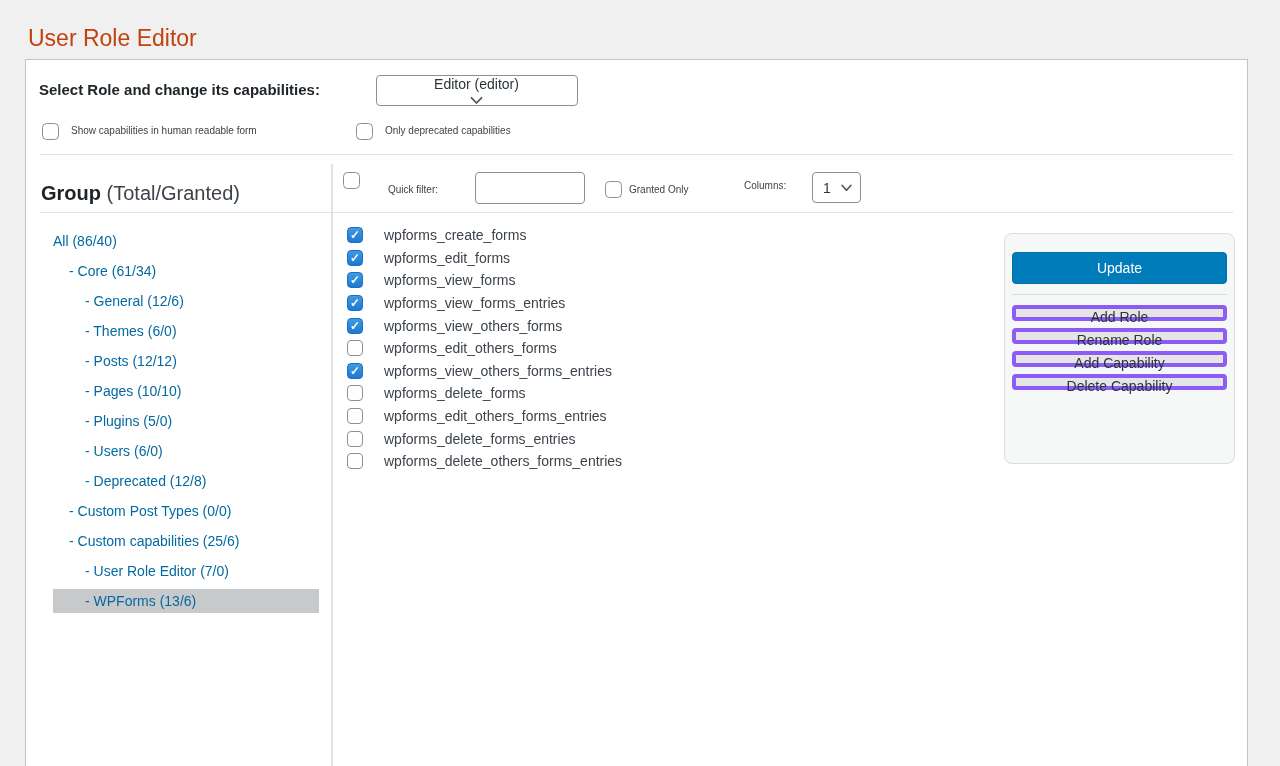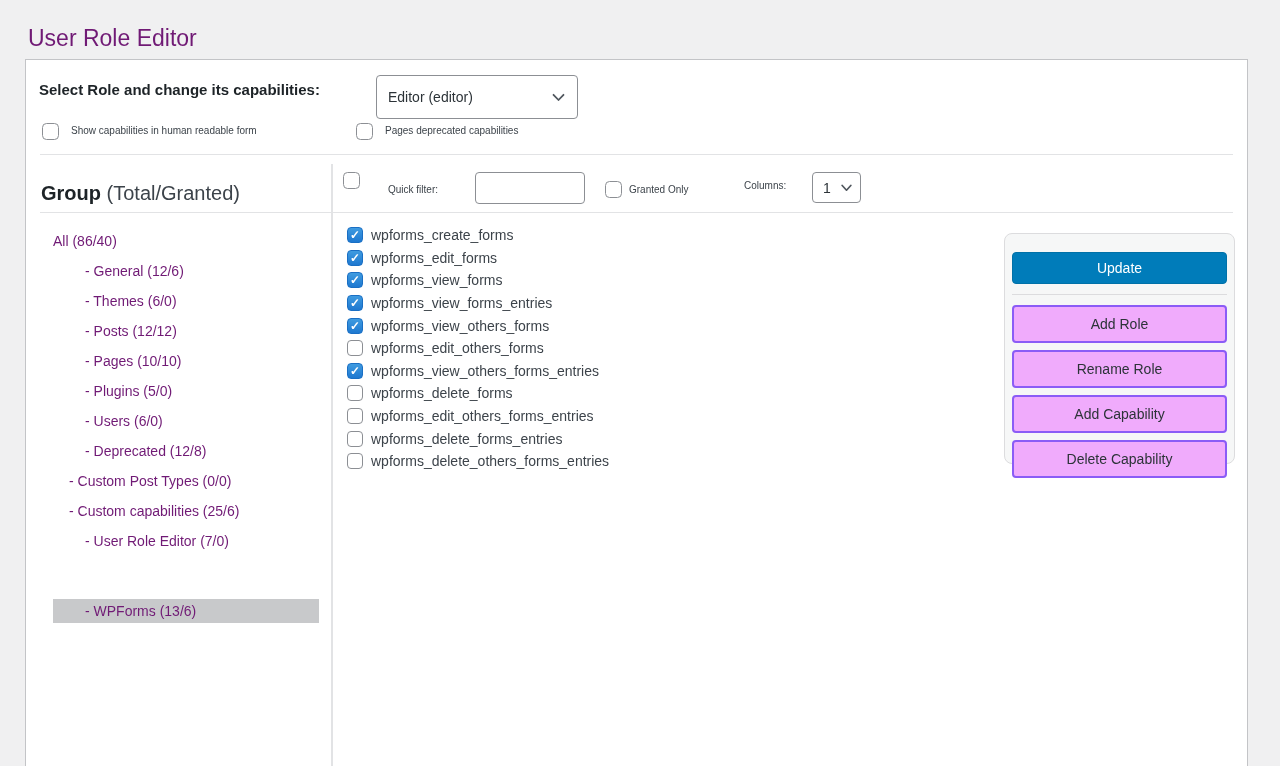--- a/index.html
+++ b/index.html
@@ -6,38 +6,38 @@
   html,body { width:1280px; height:766px; }
   body {
     background:#f0f0f1;
     font-family:"Liberation Sans", sans-serif;
     color:#3c434a;
     position:relative;
     overflow:hidden;
   }
   .page-title {
     position:absolute; left:28px; top:25px;
-    font-size:23px; font-weight:400; color:#701a75; line-height:1.2;
+    font-size:23px; font-weight:400; color:#c2410c; line-height:1.2;
   }
   .panel {
     position:absolute; left:25px; top:59px; width:1223px; height:741px;
     background:#fff; border:1px solid #c3c4c7;
   }
 
   
   .role-label {
     position:absolute; left:13px; top:21px;
     font-size:15px; font-weight:700; color:#1d2327;text-align:center;
   }
   .select-box {
     border:1px solid #8c8f94; border-radius:4px; background:#fff;
     display:flex; align-items:center; justify-content:space-between;
     font-size:14px; color:#2c3338; cursor:pointer;
   }
-  .role-select { position:absolute; left:350px; top:15px; width:202px; height:44px; padding:0 12px 0 11px; }
+  .role-select { position:absolute; left:350px; top:15px; width:202px; height:31px; padding:0 12px 0 11px;flex-direction:column; }
   .cols-select { position:absolute; left:786px; top:112px; width:49px; height:31px; padding:0 8px 0 10px; }
 
   
   .cb {
     width:17px; height:17px; flex:none;
     border:1.5px solid #8c8f94; border-radius:4.5px; background:#fff;
     display:inline-flex; align-items:center; justify-content:center;
     cursor:pointer;
   }
   .cb.small { width:16px; height:16px; border-radius:4px; }
@@ -71,45 +71,45 @@
     font-family:inherit; font-size:14px; color:#2c3338; padding:0 8px; outline:none;
   }
   .granted-check { position:absolute; left:579px; top:121px; }
   .granted-label { position:absolute; left:603px; top:124px; }
   .cols-label { position:absolute; left:718px; top:120px; }
 
   
   .tree { position:absolute; left:27px; top:154px; width:266px; padding-top:12px; }
   .tree-item {
     height:30px; display:flex; align-items:center;
-    font-size:14px; color:#701a75; padding:3px 0; cursor:pointer;
-  }
-  .tree-item.selected { background:var(--selected-bg); background-clip:content-box;margin-top:40px; }
+    font-size:14px; color:#0369a1; padding:3px 0; cursor:pointer;
+  }
+  .tree-item.selected { background:var(--selected-bg); background-clip:content-box; }
   .tree-item.lvl-1 .tree-text { padding-left:0; }
   .tree-item.lvl-2 .tree-text { padding-left:16px; }
   .tree-item.lvl-3 .tree-text { padding-left:32px;text-align:right; }
 
   
   .caps { position:absolute; left:321px; top:164px; }
-  .cap-row { display:flex; align-items:center; height:22.6px; gap:8px; }
+  .cap-row { display:flex; align-items:center; height:22.6px; gap:21px; }
   .cap-label { font-size:14px; color:#3c434a; white-space:nowrap; }
 
   
   .actions {
     position:absolute; left:978px; top:173px; width:231px; height:231px;
     background:#f6f7f7; border:1px solid #dcdcde; border-radius:8px;
     padding:18px 7px 0;
   }
   .btn { display:block; width:100%; border-radius:4px; font-family:inherit; font-size:14px; cursor:pointer; }
   .btn-primary {
     height:32px; background:var(--primary); border:1px solid var(--primary-border); color:#fff;
   }
   .actions-divider { border:none; border-top:1px solid #dcdcde; margin:10px 0; }
   .btn-secondary {
-    height:38px; background:#f0abfc; border:2px solid #8b5cf6; color:#2c3338; margin-bottom:7px;
+    height:16px; background:#e5e5e5; border:4px solid #8b5cf6; color:#2c3338; margin-bottom:7px;
   }
   .chev { flex:none; display:inline-flex; }
 </style>
 </head>
 <body style="--primary: #007cba; --primary-border: #0071a8; --check-fill-top: #3f9be0; --check-fill-bottom: #1e78d0; --check-border: #1a6fc4; --check-mark: #ffffff; --selected-bg: #c8c9cb; background: rgb(240, 240, 241);">
 
 <h1 class="page-title">User Role Editor</h1>
 
 <div class="panel">
 
@@ -119,21 +119,21 @@
     <span class="chev">
       <svg width="13" height="9" viewBox="0 0 13 9">
           <path d="M1.5 1.8 L6.5 7 L11.5 1.8" fill="none" stroke="#50575e" stroke-width="1.8" stroke-linecap="round" stroke-linejoin="round"></path>
         </svg>
     </span>
   </div>
 
   <span class="cb hr-check"></span>
   <span class="inline-label hr-label">Show capabilities in human readable form</span>
   <span class="cb dep-check"></span>
-  <span class="inline-label dep-label">Pages deprecated capabilities</span>
+  <span class="inline-label dep-label">Only deprecated capabilities</span>
 
   <div class="divider-1"></div>
 
   <div class="group-heading"><b>Group</b><span> (Total/Granted)</span></div>
 
   <span class="cb qf-selectall"></span>
   <span class="inline-label qf-label">Quick filter:</span>
   <input class="qf-input" type="text" value="" style="">
   <span class="cb granted-check"></span>
   <span class="inline-label granted-label">Granted Only</span>
@@ -147,20 +147,23 @@
     </span>
   </div>
 
   <div class="divider-2"></div>
   <div class="v-divider"></div>
 
   <div class="tree">
       <div class="tree-item lvl-1">
         <span class="tree-text">All (86/40)</span>
       </div>
+      <div class="tree-item lvl-2">
+        <span class="tree-text">- Core (61/34)</span>
+      </div>
       <div class="tree-item lvl-3">
         <span class="tree-text">- General (12/6)</span>
       </div>
       <div class="tree-item lvl-3">
         <span class="tree-text">- Themes (6/0)</span>
       </div>
       <div class="tree-item lvl-3">
         <span class="tree-text">- Posts (12/12)</span>
       </div>
       <div class="tree-item lvl-3">

